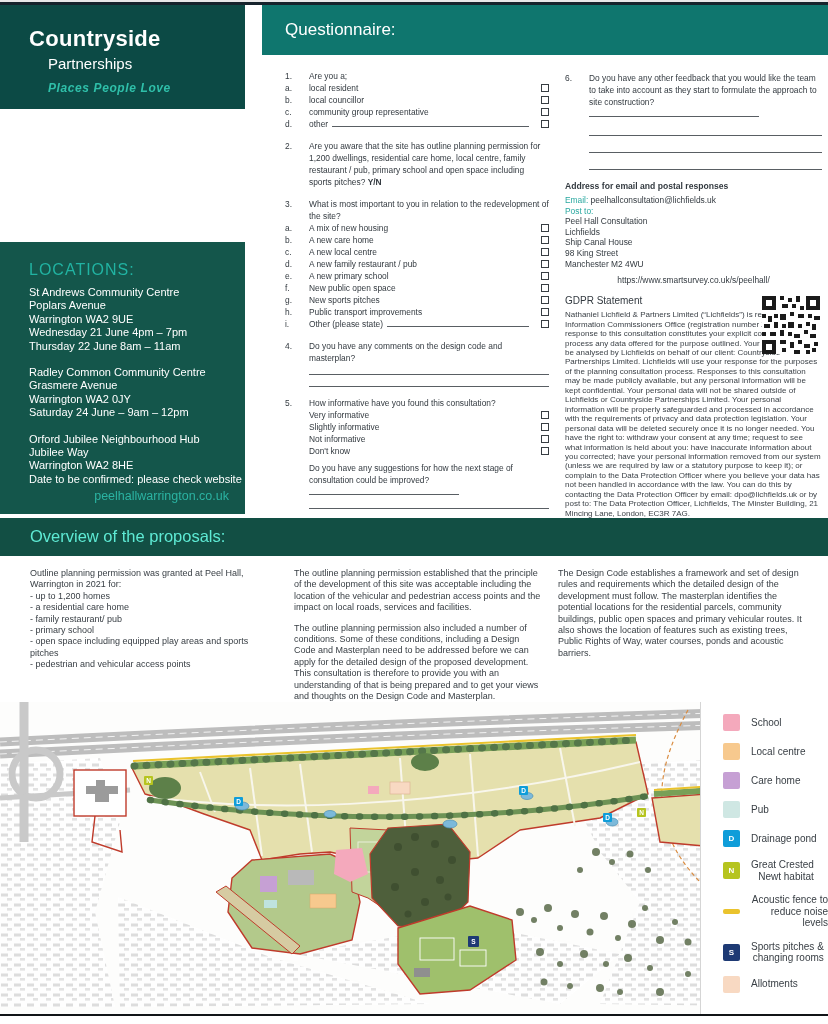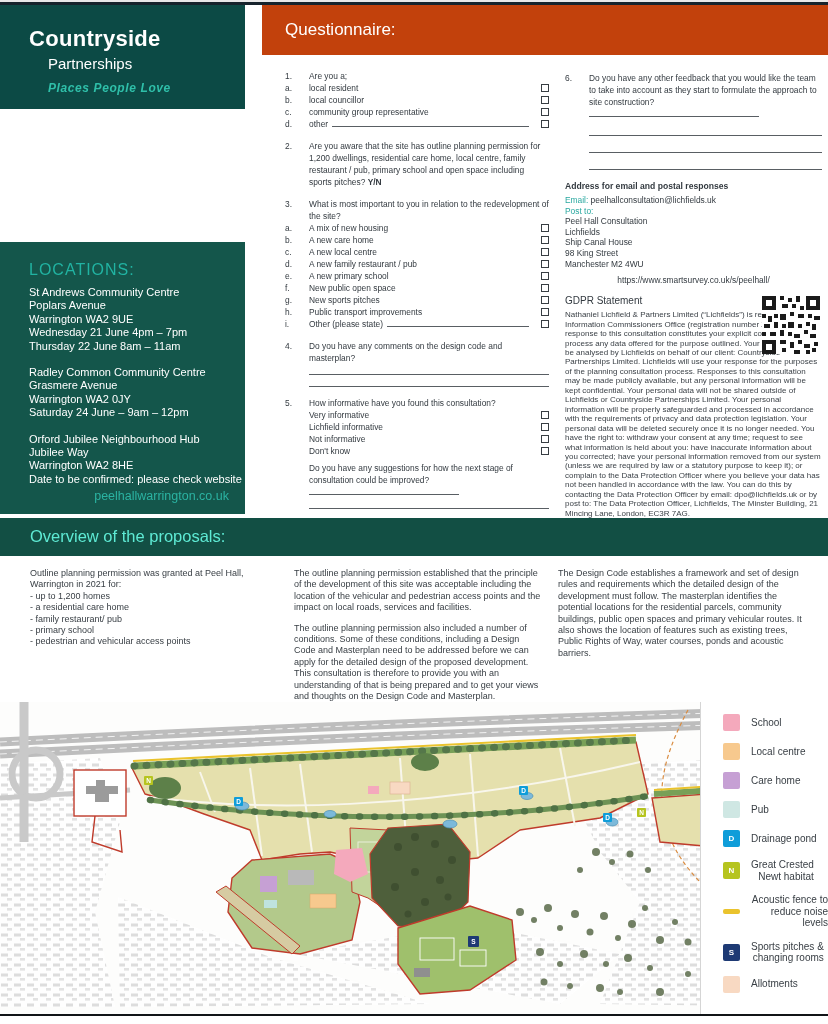--- a/index.html
+++ b/index.html
@@ -20,21 +20,21 @@
   .peel    { position:absolute; left:28px; top:31px; font-size:37px; color:#fff; letter-spacing:.5px; }
   .sb-sub1 { position:absolute; left:30px; top:80px;  font-size:14.5px; color:#0f564c; }
   .sb-sub2 { position:absolute; left:30px; top:102px; font-size:14.5px; color:#0f564c; }
   .sb-loc  { position:absolute; left:0; top:240px; width:245px; height:272px; background:#14564b; color:#fff; }
   .loc-head { position:absolute; left:29px; top:19px; font-size:16px; color:#21b3a2; letter-spacing:1px; }
   .venues  { position:absolute; left:29px; top:44px; font-size:11px; line-height:13.4px; }
   .venue   { margin-bottom:13px; }
   .website { position:absolute; right:16px; bottom:11px; font-size:12.5px; color:#2bb3a2; }
 
   
-  .q-bar { position:absolute; left:262px; top:3px; width:566px; height:50px; background:#c2410c; }
+  .q-bar { position:absolute; left:262px; top:3px; width:566px; height:50px; background:#0f766e; }
   .q-bar-label { position:absolute; left:23px; top:15px; font-size:17px; color:#fff; }
   .q-col { position:absolute; font-size:8.4px; color:#333a40; line-height:12px; }
   .q-left  { left:285px; top:68px; width:264px; }
   .q-right { left:565px; top:70px; width:257px; }
   .q { margin-bottom:10px; }
   .q-head { display:flex; }
   .q-n { width:24px; flex:none; }
   .q-t { flex:1; }
   .opt { display:flex; align-items:center; }
   .opt .lbl { flex:none; }
@@ -232,21 +232,21 @@
         <span class="q-t">How informative have you found this consultation?</span>
       </div>
       <div class="opt">
         <span class="q-n"></span>
         <span class="lbl">Very informative</span>
         <span class="sp"></span>
           <span class="cb"></span>
       </div>
       <div class="opt">
         <span class="q-n"></span>
-        <span class="lbl">Lichfield informative</span>
+        <span class="lbl">Slightly informative</span>
         <span class="sp"></span>
           <span class="cb"></span>
       </div>
       <div class="opt">
         <span class="q-n"></span>
         <span class="lbl">Not informative</span>
         <span class="sp"></span>
           <span class="cb"></span>
       </div>
       <div class="opt">
@@ -344,20 +344,21 @@
     <div class="ov-bar-label">Overview of the proposals:</div>
   </div>
 
   <div class="ov-cols">
     <div class="ov-col">
       <div>Outline planning permission was granted at Peel Hall, Warrington in 2021 for:</div>
       <div>- up to 1,200 homes</div>
       <div>- a residential care home</div>
       <div>- family restaurant/ pub</div>
       <div>- primary school</div>
+      <div>- open space including equipped play areas and sports pitches</div>
       <div>- pedestrian and vehicular access points</div>
     </div>
     <div class="ov-col">
       <p>The outline planning permission established that the principle of the development of this site was acceptable including the location of the vehicular and pedestrian access points and the impact on local roads, services and facilities.</p>
       <p>The outline planning permission also included a number of conditions. Some of these conditions, including a Design Code and Masterplan need to be addressed before we can apply for the detailed design of the proposed development. This consultation is therefore to provide you with an understanding of that is being prepared and to get your views and thoughts on the Design Code and Masterplan.</p>
     </div>
     <div class="ov-col">
       <p>The Design Code establishes a framework and set of design rules and requirements which the detailed design of the development must follow. The masterplan identifies the potential locations for the residential parcels, community buildings, public open spaces and primary vehicular routes. It also shows the location of features such as existing trees, Public Rights of Way, water courses, ponds and acoustic barriers.</p>
     </div>
   </div>

